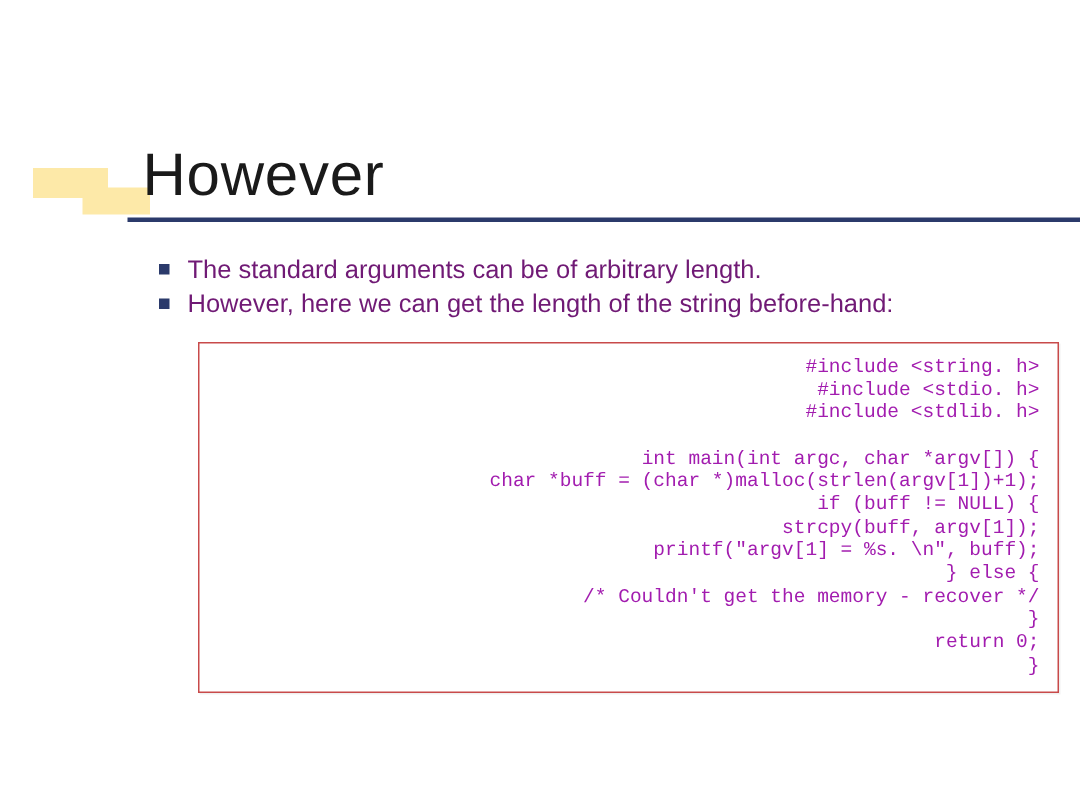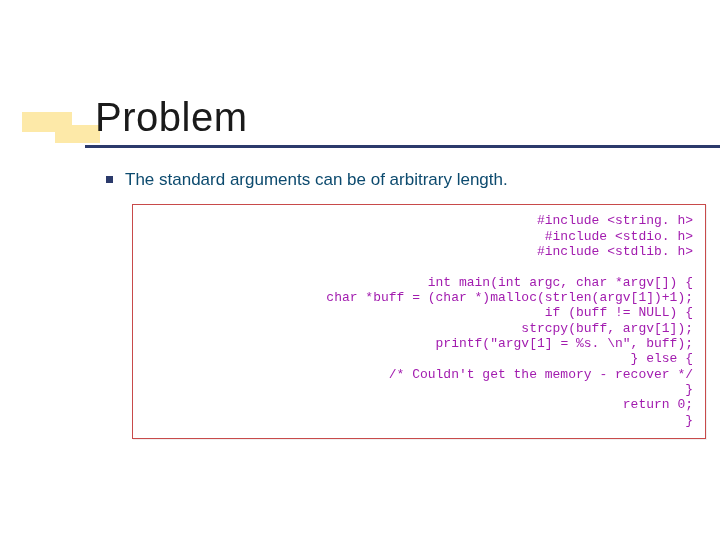--- a/index.html
+++ b/index.html
@@ -81,21 +81,21 @@
   .l2 .bullet {
     width: 7px;
     height: 7px;
     background: #2b3a6b;
     margin-top: 7px;
     margin-right: 12px;
     flex: 0 0 auto;
   }
   .l2 .text {
     font-size: 17px;
-    color: #0c4a6e;
+    color: #701a75;
     line-height: 1.25;
   }
   .code-box {
     margin-left: 52px;
     margin-top: 14px;
     border: 1px solid #c84a4a;
     box-shadow: 1px 1px 0 rgba(0,0,0,0.06);
     padding: 8px 12px 10px 12px;
     width: 548px;
   }
@@ -109,29 +109,33 @@
     text-align: right;
   }
 </style>
 </head>
 <body>
 
 <div class="accent-block accent-lg"></div>
 <div class="accent-block accent-sm"></div>
 <div class="title-rule"></div>
 
-<div class="slide-title">Problem</div>
+<div class="slide-title">However</div>
 
 <div class="content">
 
 
   <div class="l2-wrap">
     <div class="l2">
       <div class="bullet"></div>
       <div class="text">The standard arguments can be of arbitrary length.</div>
+    </div>
+    <div class="l2">
+      <div class="bullet"></div>
+      <div class="text">However, here we can get the length of the string before-hand:</div>
     </div>
   </div>
 
   <div class="code-box">
     <pre>#include &lt;string. h&gt;
 #include &lt;stdio. h&gt;
 #include &lt;stdlib. h&gt;
 
 int main(int argc, char *argv[]) {
         char *buff = (char *)malloc(strlen(argv[1])+1);

